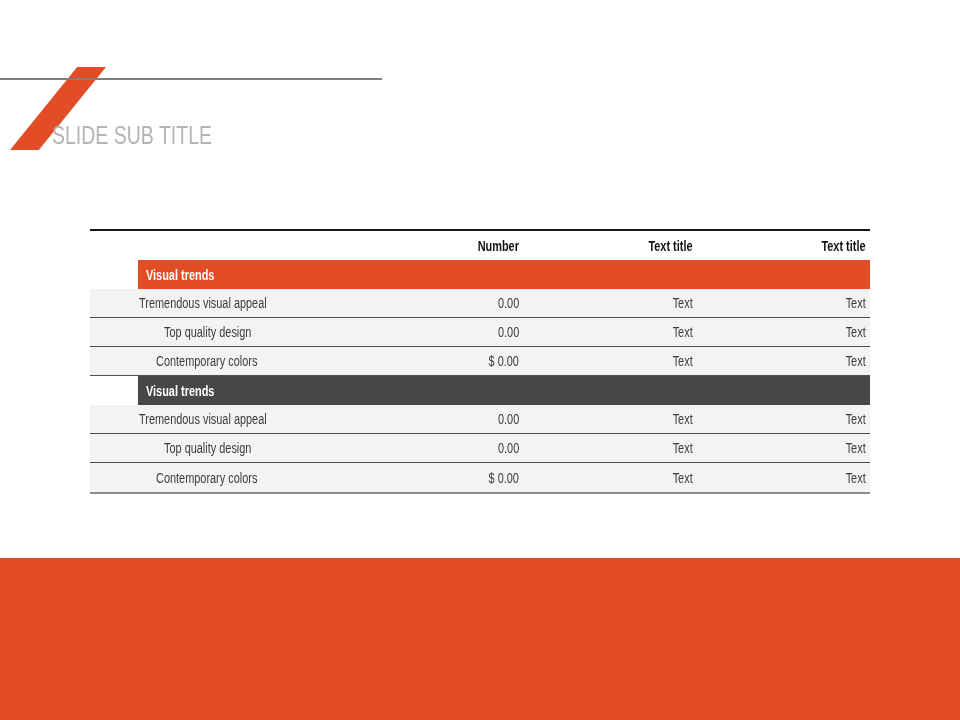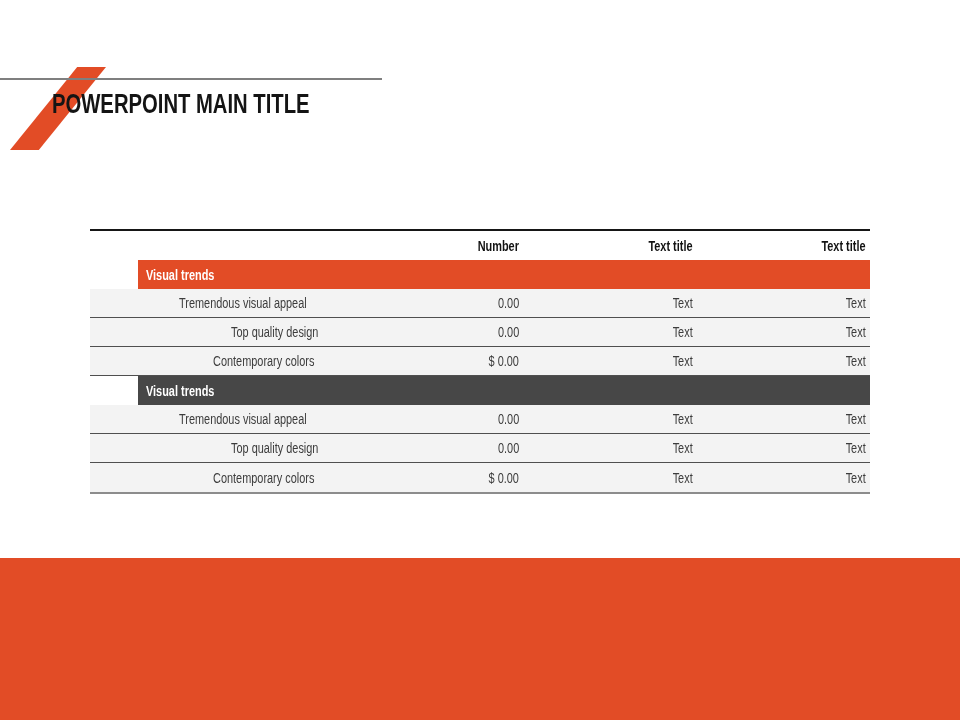--- a/index.html
+++ b/index.html
@@ -50,40 +50,40 @@
   .thead { background: #ffffff; font-weight: bold; color: #121212; }
   .band  { color: #ffffff; font-weight: bold; padding-left: 8px; margin-left: 48px; }
   .band-accent { background: var(--accent, #e24c26); }
   .band-dark   { background: var(--dark, #474747); }
   .drow {
     background: var(--rowbg, #f3f3f3);
     border-bottom: 1px solid #4f4f4f;
     color: #3c3c3c;
   }
   .tsection:last-child .drow:last-child { border-bottom: none; }
-  .c1 { flex: 1 1 auto; padding-left: 8px; text-align: right; overflow: hidden; }
+  .c1 { flex: 1 1 auto; padding-left: 8px; text-align: center; overflow: hidden; }
   .c2 { flex: 0 0 180px; text-align: right; padding-right: 4px; }
   .c3 { flex: 0 0 174px; text-align: right; padding-right: 4px; }
   .c4 { flex: 0 0 173px; text-align: right; padding-right: 4px; }
 
   
   .footer-band {
     position: absolute; left: 0; top: 558px;
     width: 960px; height: 162px;
     background: var(--accent, #e24c26);
   }
 </style>
 </head>
 <body>
 
 <div class="slide">
 
   <div class="deco-parallelogram"></div>
   <div class="header-line"></div>
-  <h1 class="main-title"><span class="cx">POWERPOINT MAIN TITLE</span></h1>
+  <h2 class="sub-title"><span class="cx">SLIDE SUB TITLE</span></h2>
 
   <div class="data-table">
 
     <div class="trow thead">
       <div class="c1"></div>
       <div class="c2"><span class="cx cxr">Number</span></div>
       <div class="c3"><span class="cx cxr">Text title</span></div>
       <div class="c4"><span class="cx cxr">Text title</span></div>
     </div>
 

